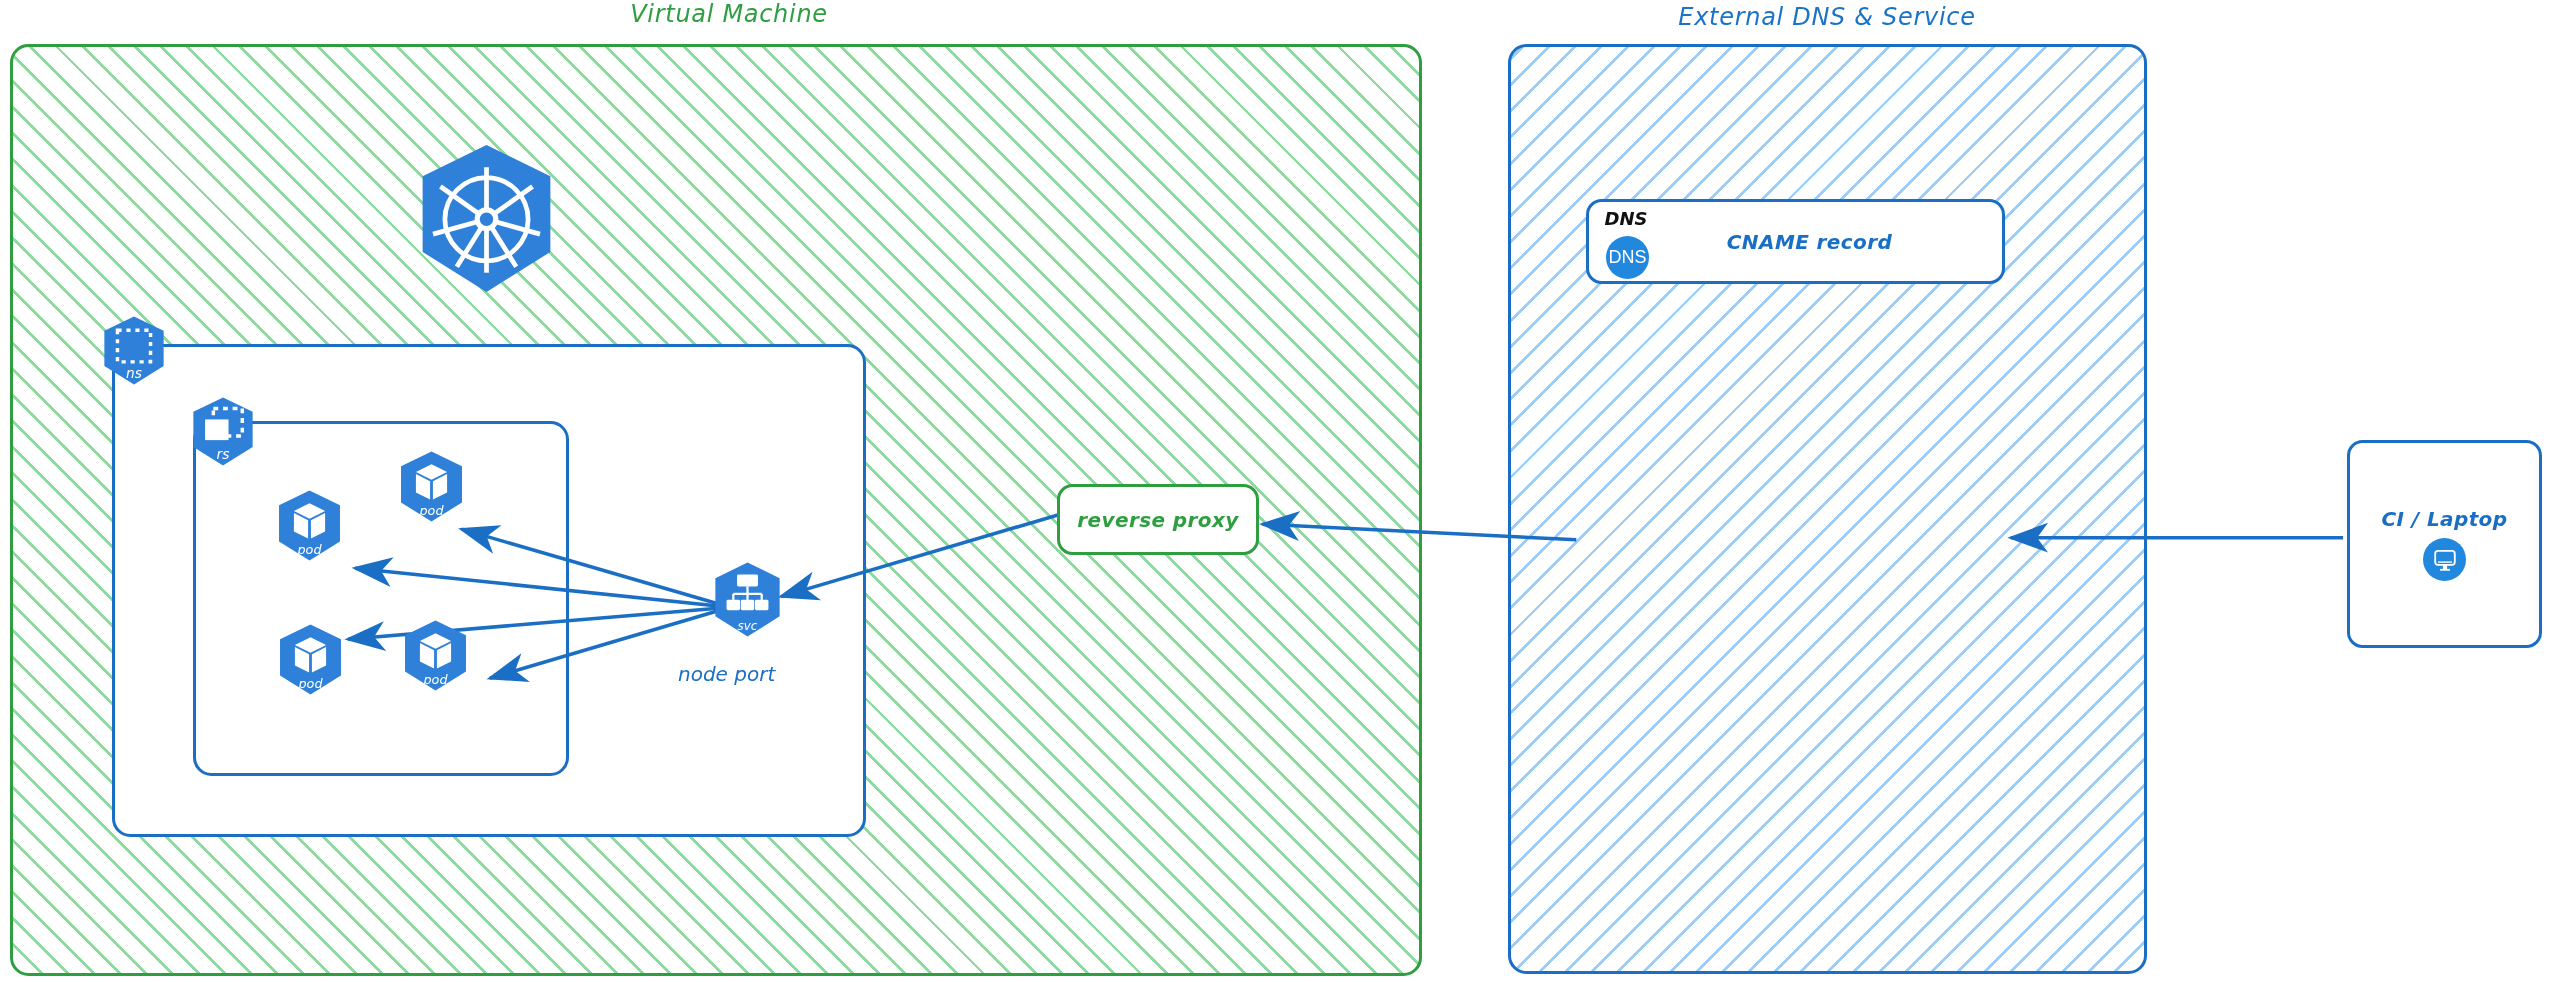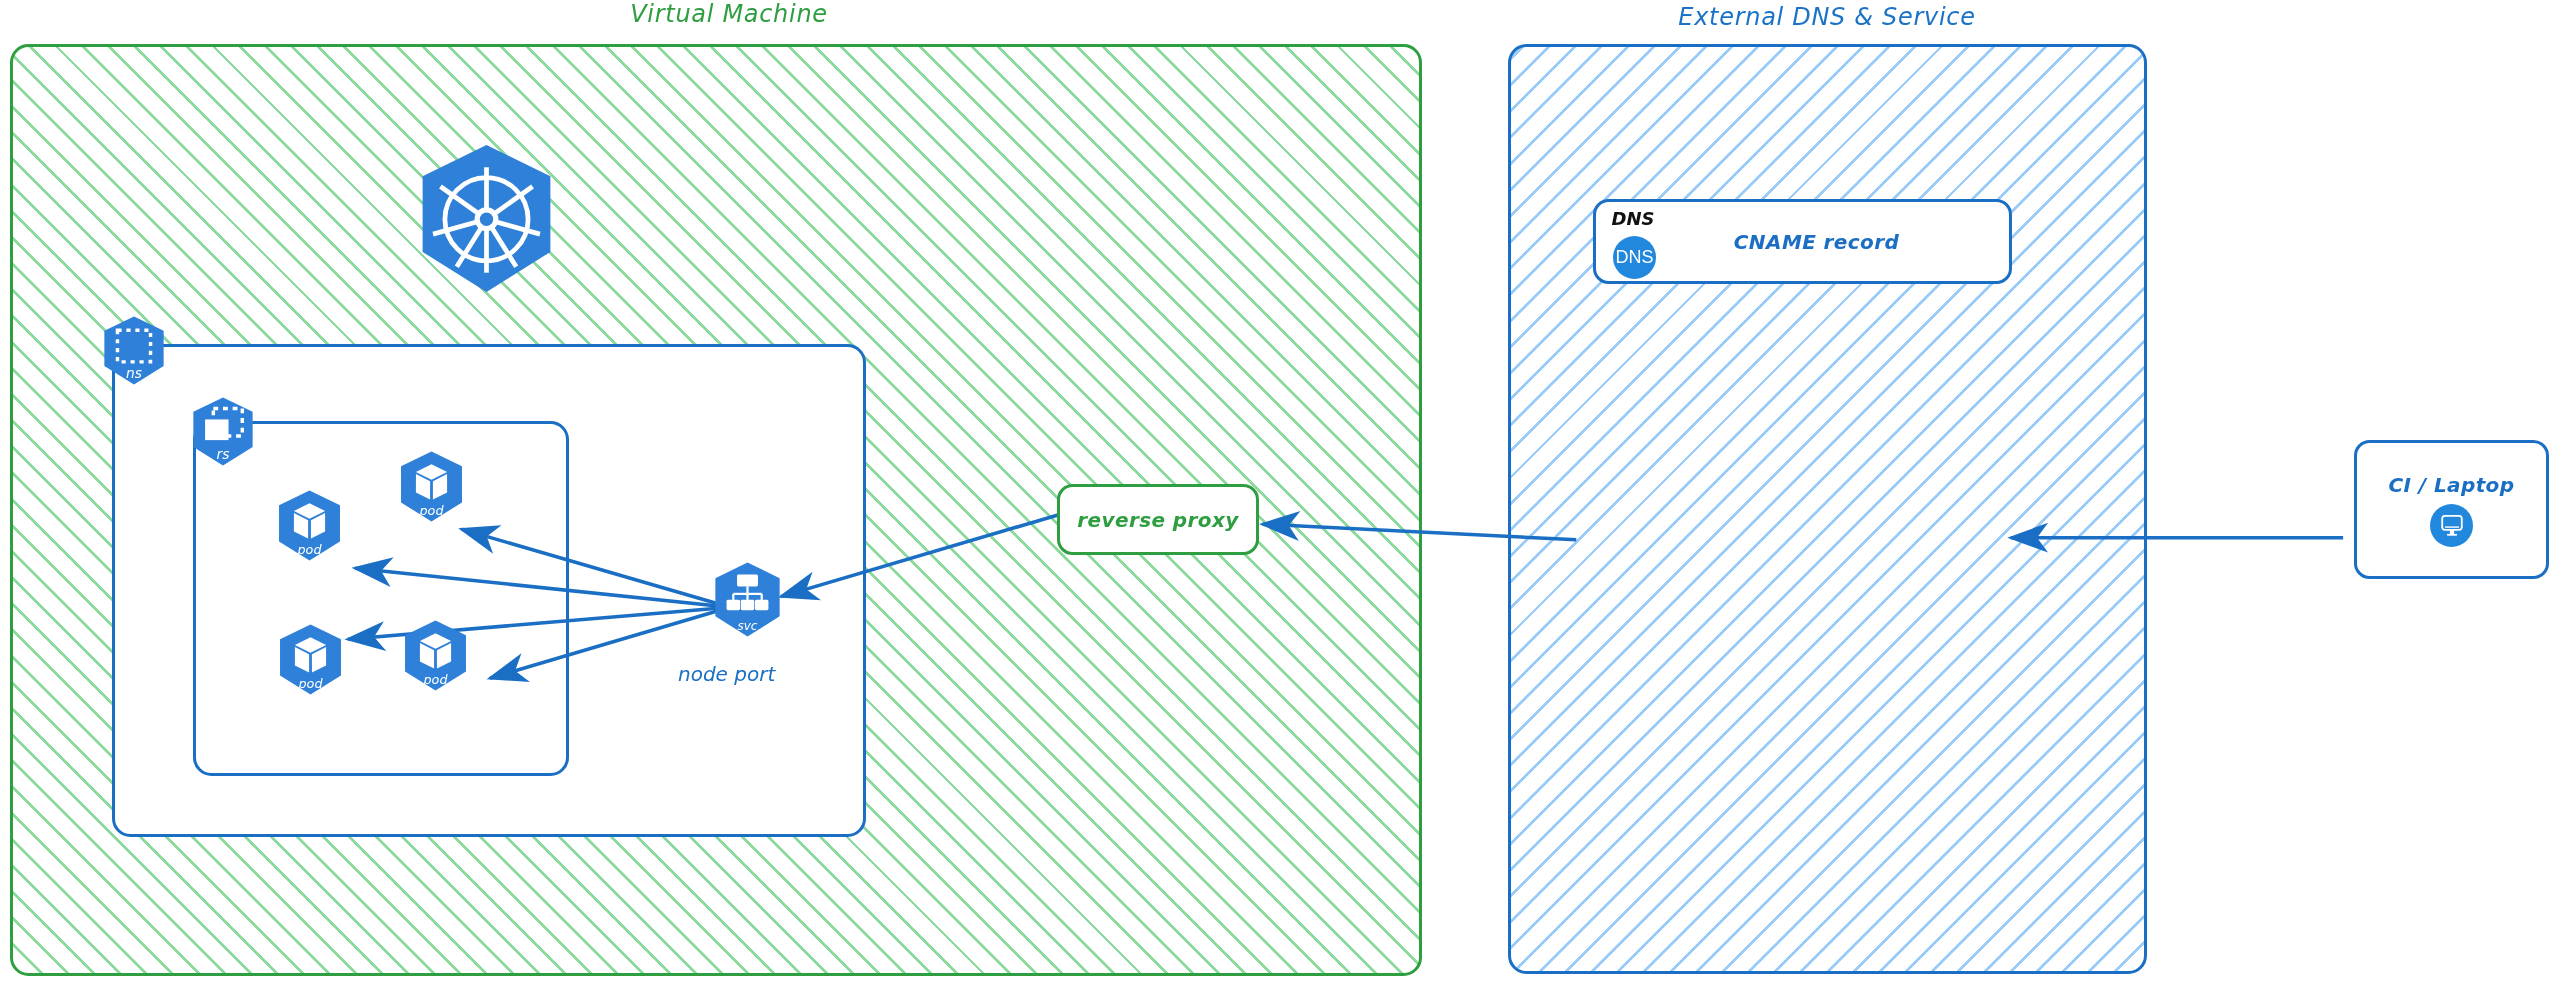--- a/index.html
+++ b/index.html
@@ -61,21 +61,21 @@
   
   .node-box {
     position: absolute;
     box-sizing: border-box;
     background: #ffffff;
     border-radius: 15.6px;
     display: flex;
     align-items: center;
     justify-content: center;
   }
-  .node-box.blue-border  { border: 3.6px solid #1a6fc4; margin-left: 7px; }
+  .node-box.blue-border  { border: 3.6px solid #1a6fc4; }
   .node-box.green-border { border: 3.6px solid #2f9e41; }
 
   .node-label {
     font-family: "DejaVu Sans", sans-serif;
     font-size: 20px;
     font-style: italic;
     letter-spacing: 0.4px;
     white-space: nowrap;
     font-weight: bold;
   }
@@ -317,21 +317,21 @@
     <span class="node-label green">reverse proxy</span>
   </div>
 
   <div class="node-box blue-border" id="dns-card" style="left:1586px; top:199px; width:419px; height:85px;">
     <span class="dns-kicker">DNS</span>
     <span class="dns-circle">DNS</span>
     <span class="node-label blue">CNAME record</span>
   </div>
 
 
-  <div class="node-box blue-border" id="ci-box" style="left:2347px; top:440px; width:195px; height:139px;">
+  <div class="node-box blue-border" id="ci-box" style="left:2347px; top:440px; width:195px; height:208px;">
     <span class="node-label blue">CI / Laptop</span>
     <span class="monitor-circle">
       <svg width="28" height="28" viewBox="0 0 40 40">
         <rect x="6" y="7" width="28" height="20" rx="4" fill="none" stroke="#ffffff" stroke-width="2.6"></rect>
         <line x1="10" y1="23" x2="30" y2="23" stroke="#ffffff" stroke-width="2"></line>
         <rect x="17" y="27" width="6" height="6" fill="#ffffff"></rect>
         <line x1="13" y1="34" x2="27" y2="34" stroke="#ffffff" stroke-width="2.6"></line>
       </svg>
     </span>
   </div>

